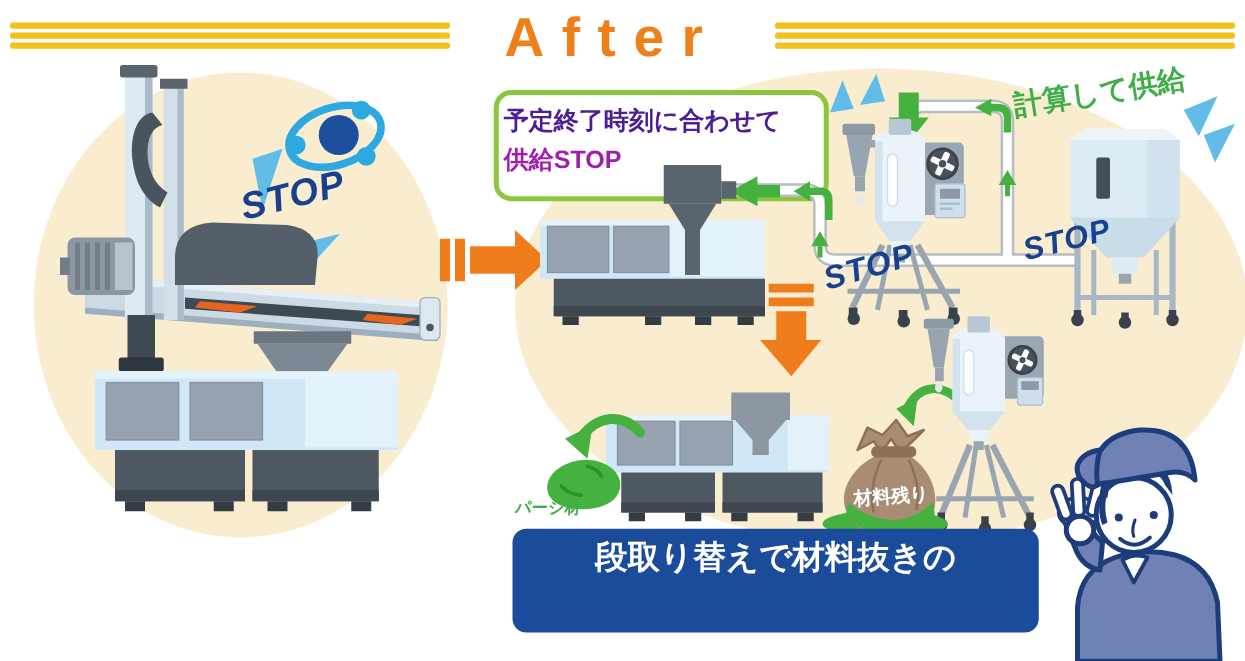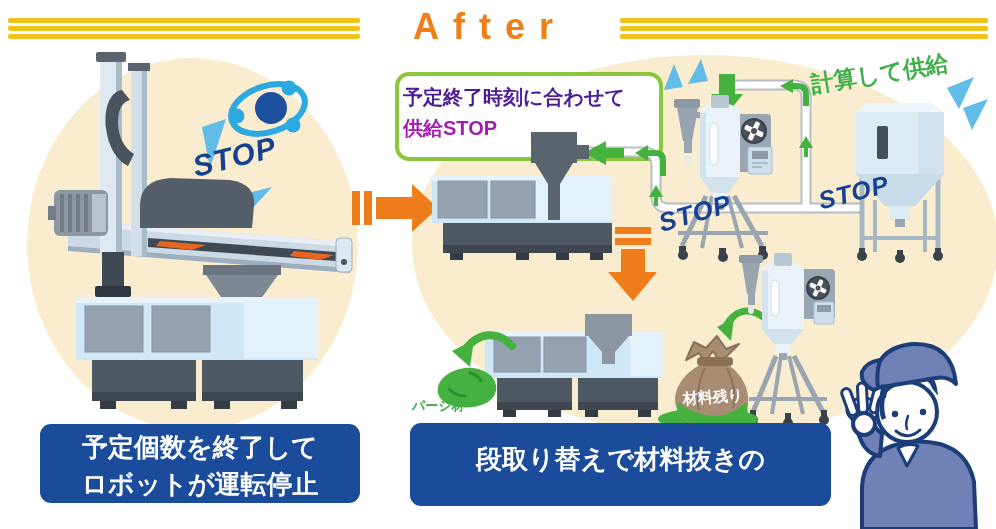--- a/index.html
+++ b/index.html
@@ -2,38 +2,38 @@
 <html><head>
 <meta charset="utf-8">
 <style>
   html,body{margin:0;padding:0;background:#fff;}
   #canvas{position:relative;width:996px;height:529px;background:#fff;overflow:hidden;
           font-family:"Liberation Sans","DejaVu Sans",sans-serif;}
   .abs{position:absolute;}
   .blob{position:absolute;background:#FAEDCF;border-radius:50%;}
   .yline{position:absolute;height:5px;background:#F3C11B;border-radius:2px;}
   #title{position:absolute;left:358px;top:6px;width:264px;text-align:center;
-         color:#EF8019;font-size:36px;font-weight:800;letter-spacing:14px;}
+         color:#EF8019;font-size:44px;font-weight:800;letter-spacing:14px;}
   .stop{position:absolute;color:#17418F;font-weight:800;font-style:italic;letter-spacing:1px;}
   #stop-left{left:192px;top:140px;font-size:30px;transform:rotate(-14deg);}
   #stop-dryer{left:658px;top:198px;font-size:26px;transform:rotate(-16deg);}
   #stop-tank{left:818px;top:178px;font-size:25px;transform:rotate(-14deg);}
   #supply-note{position:absolute;left:810px;top:56px;width:170px;color:#3FAE49;
                font-size:23px;font-weight:800;transform:rotate(-9deg);}
   #purge-label{position:absolute;left:412px;top:397px;width:90px;color:#3FAE49;
                font-size:13px;font-weight:800;}
   #bag-label{position:absolute;left:679px;top:388px;width:68px;color:#fff;
              font-size:15px;font-weight:800;transform:rotate(-4deg);text-align:center;}
   #callout{position:absolute;left:395px;top:72px;width:268px;height:89px;background:#fff;
            border:4px solid #8CC63E;border-radius:14px;box-sizing:border-box;
            padding:10px 14px;color:#333;font-size:20px;font-weight:600;line-height:1.55;}
   .caption{position:absolute;background:#1B4C9C;border-radius:11px;color:#fff;
            text-align:center;font-weight:800;line-height:1.42;}
   #caption-left{left:40px;top:424px;width:320px;height:79px;font-size:26px;padding-top:5px;box-sizing:border-box;}
-  #caption-right{left:410px;top:423px;width:421px;height:83px;font-size:26px;padding-top:18px;box-sizing:border-box;}
+  #caption-right{left:410px;top:423px;width:421px;height:83px;font-size:26px;padding-top:4px;box-sizing:border-box;}
   svg{position:absolute;left:0;top:0;}
   .z1{z-index:1}.z2{z-index:2}.z3{z-index:3}.z5{z-index:5}.z6{z-index:6}
 </style>
 </head>
 <body>
 
 <div id="canvas">
 
   <div>
     <div class="yline z5" style="left:8px;top:18px;width:352px"></div>
@@ -343,21 +343,17 @@
   <div id="stop-tank" class="stop z5">STOP</div>
   <div id="supply-note" class="z5">計算して供給</div>
   <div id="purge-label" class="z5">パージ材</div>
   <div id="bag-label" class="z5">材料残り</div>
 
   <div class="abs z5" style="left:403px;top:82px;width:252px">
     <div style="font-size:20px;font-weight:700;color:#4c1d95;line-height:1.55">予定終了時刻に合わせて</div>
     <div style="font-size:20px;font-weight:600;color:#a21caf;line-height:1.55">供給STOP</div>
   </div>
 
-  <div id="caption-left" class="caption z5">
-    <div>予定個数を終了して</div>
-    <div>ロボットが運転停止</div>
-  </div>
   <div id="caption-right" class="caption z5">
     <div>段取り替えで材料抜きの</div>
   </div>
 
 </div>
 
 </body></html>

